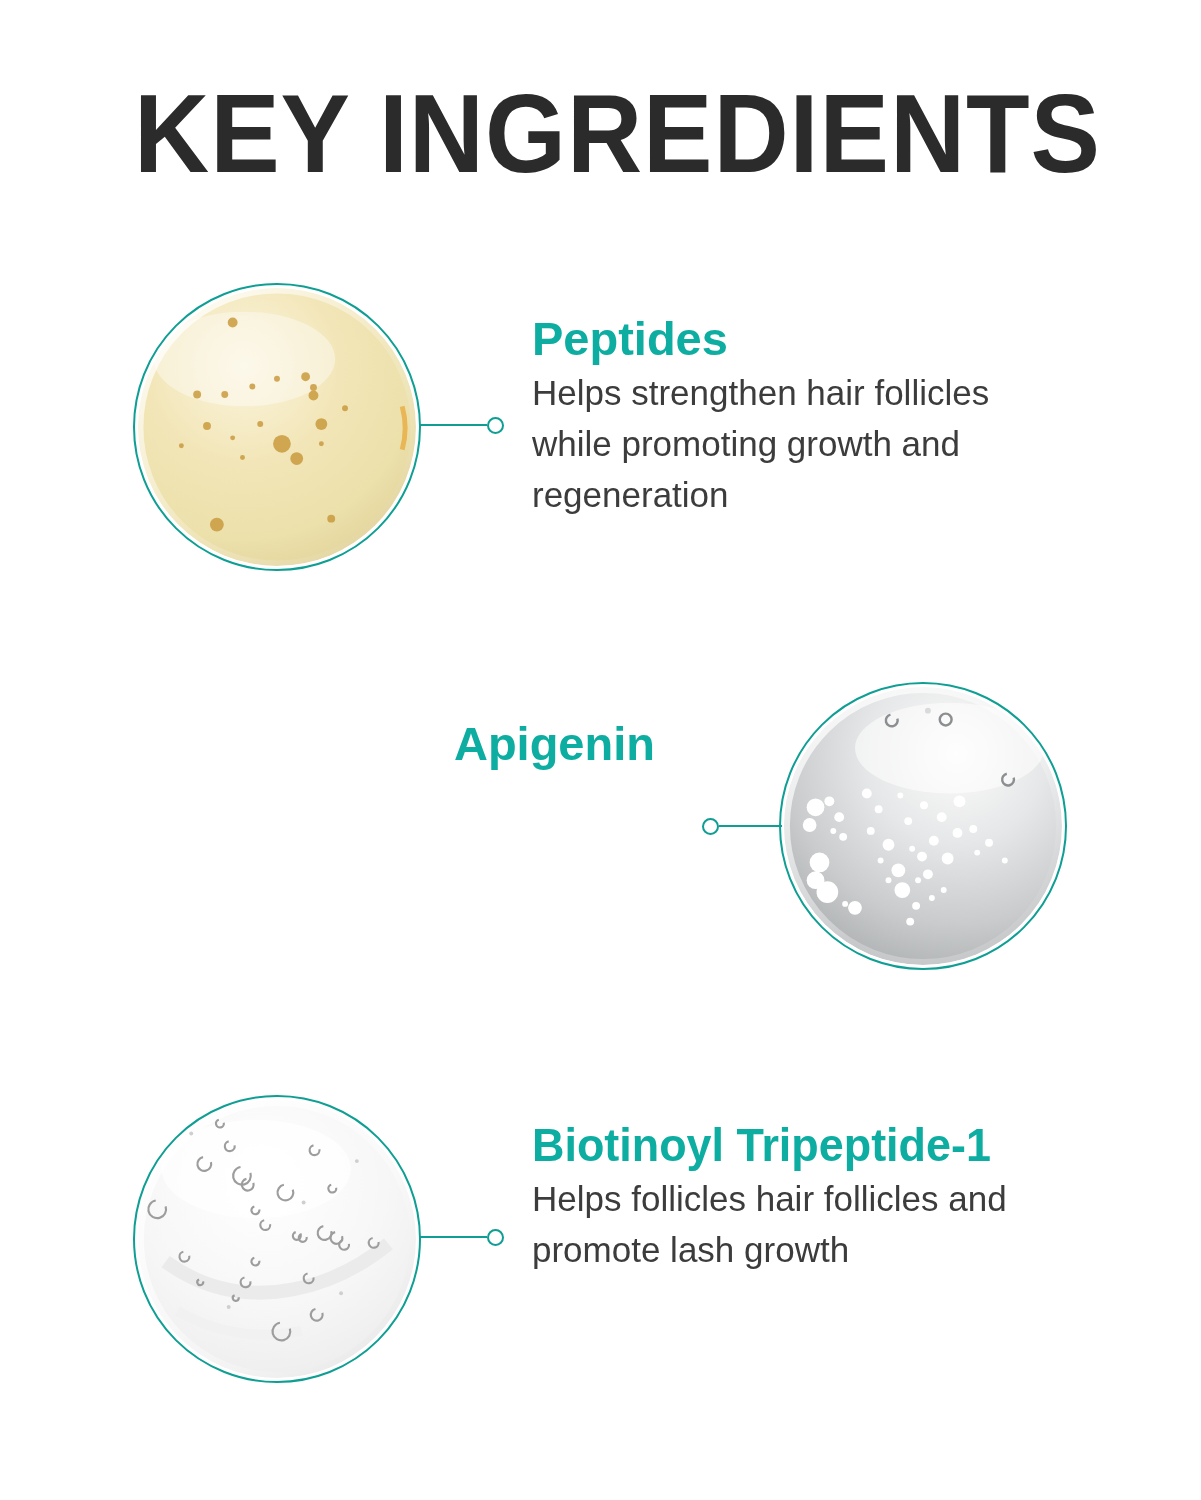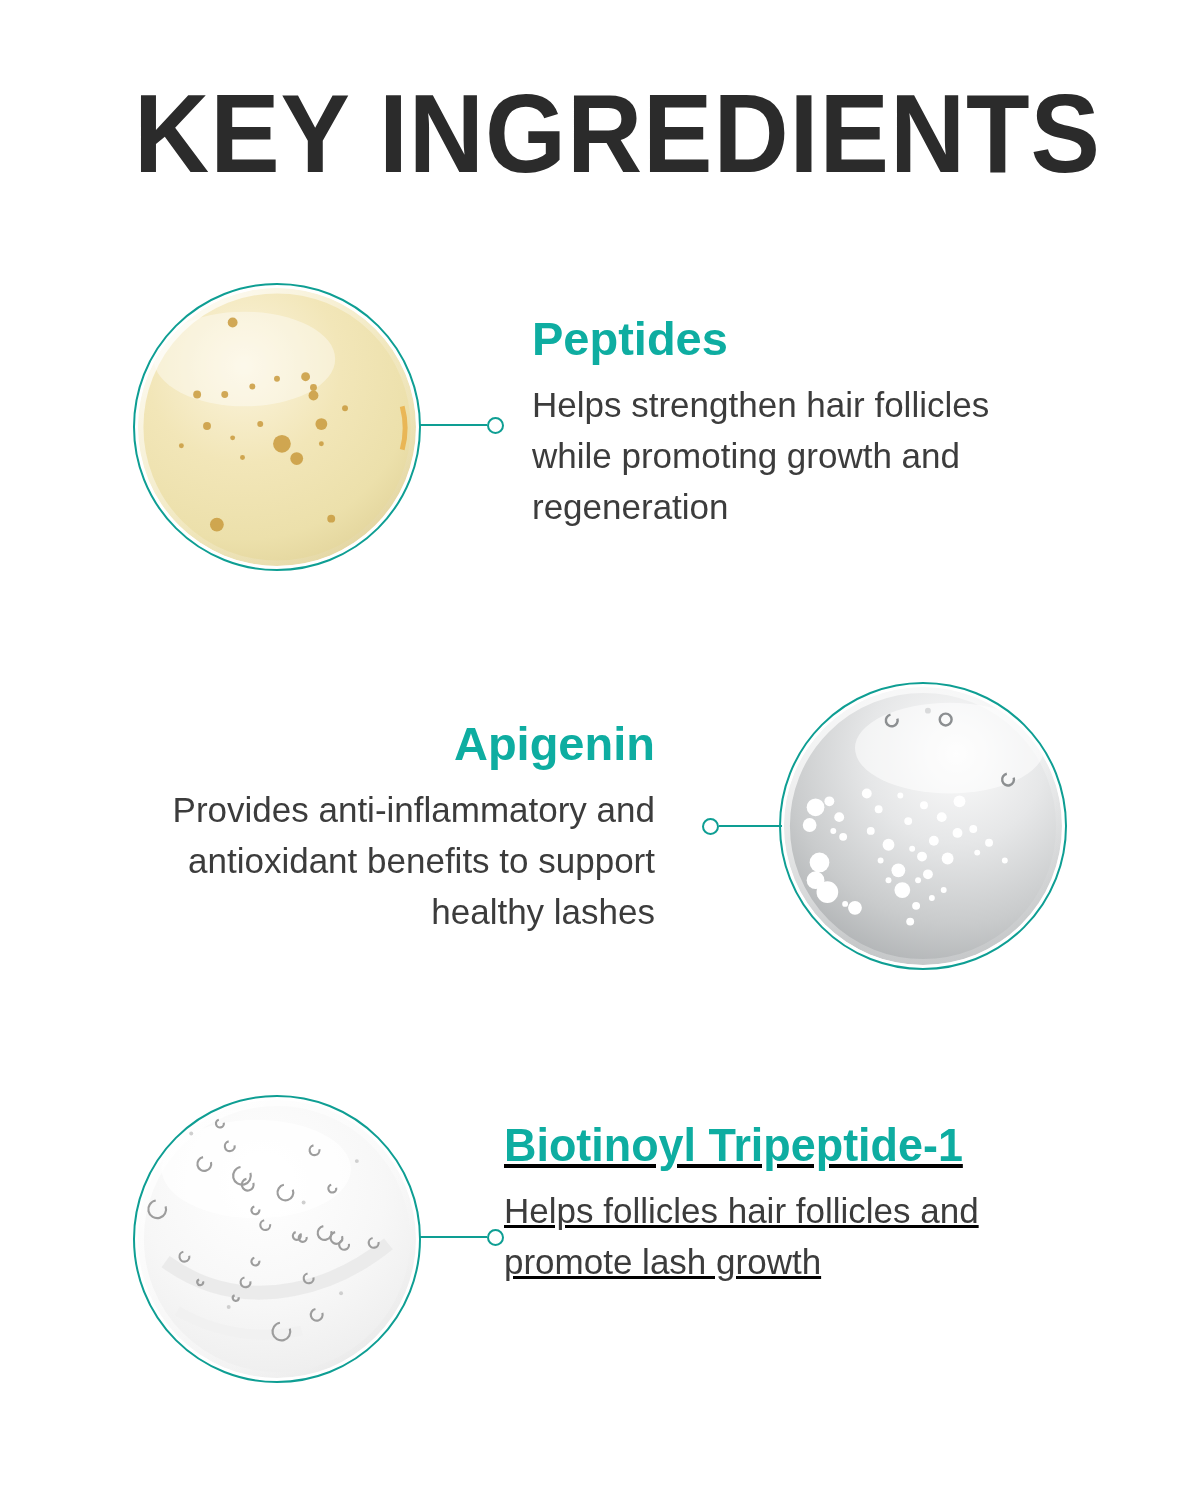--- a/index.html
+++ b/index.html
@@ -100,26 +100,25 @@
     line-height: 56px;
     color: #0eada1;
     white-space: nowrap;
   }
   .ing-desc {
     font-family: "Liberation Sans", sans-serif;
     font-weight: 400;
     font-size: 35px;
     line-height: 51px;
     color: #3c3c3c;
-    margin-top: 12px;
   }
 
   #text-peptides  { left: 532px; top: 28px;  width: 520px; text-align: left; }
   #text-apigenin  { left: 130px; top: 34px;  width: 525px; text-align: right; }
-  #text-biotinoyl { left: 504px; top: 22px;  width: 560px; text-align: left; text-decoration: underline; }
+  #text-biotinoyl { left: 532px; top: 22px;  width: 560px; text-align: left; }
 
   #text-biotinoyl .ing-name {
     transform: scaleX(0.955);
     transform-origin: left center;
   }
 </style>
 </head>
 <body>
 
 <div id="page">
@@ -257,21 +256,20 @@
       </div>
     </div>
 
     <div class="connector" id="connector-apigenin">
       <span class="node"></span>
       <span class="line"></span>
     </div>
 
     <div class="ing-text" id="text-apigenin">
       <div class="ing-name">Apigenin</div>
-      <div class="ing-desc">Provides anti-inflammatory and antioxidant benefits to support healthy lashes</div>
     </div>
   </div>
 
   <div class="ingredient-row" id="row-biotinoyl">
 
     <div class="swatch swatch-left">
       <div class="gel">
         <svg viewBox="0 0 282 282" preserveAspectRatio="none" aria-hidden="true">
           <defs>
             <radialGradient id="gelC" cx="45%" cy="30%" r="80%">

